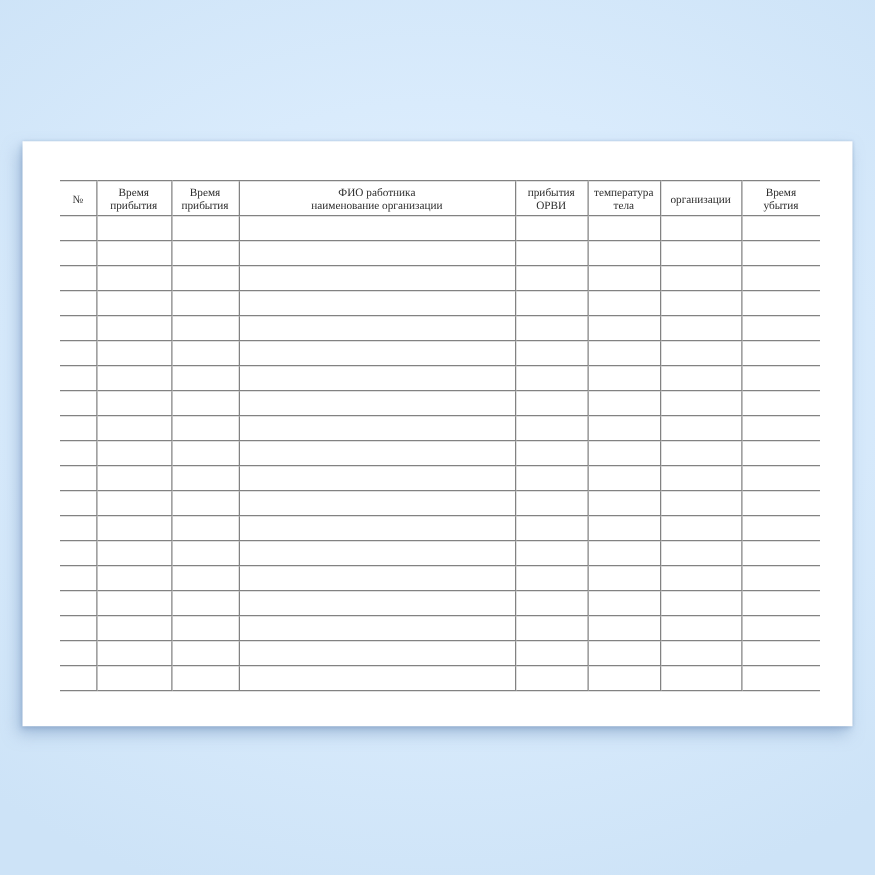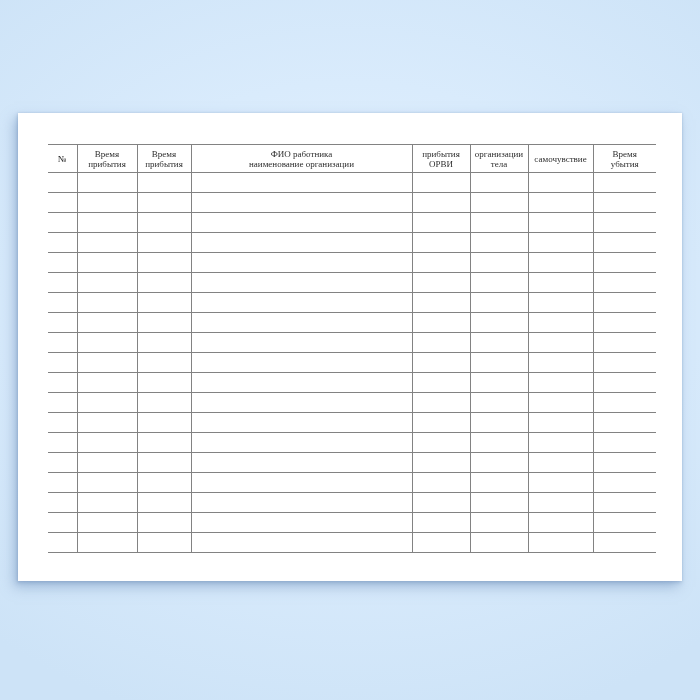--- a/index.html
+++ b/index.html
@@ -63,23 +63,23 @@
         <tr>
           <th>№</th>
           <th>Время
 прибытия</th>
           <th>Время
 прибытия</th>
           <th>ФИО работника
 наименование организации</th>
           <th>прибытия
 ОРВИ</th>
-          <th>организации
+          <th>температура
 тела</th>
-          <th>самочувствие</th>
+          <th>организации</th>
           <th>Время
 убытия</th>
         </tr>
       </thead>
       <tbody id="log-body">
           <tr>
             <td></td>
             <td></td>
             <td></td>
             <td></td>

